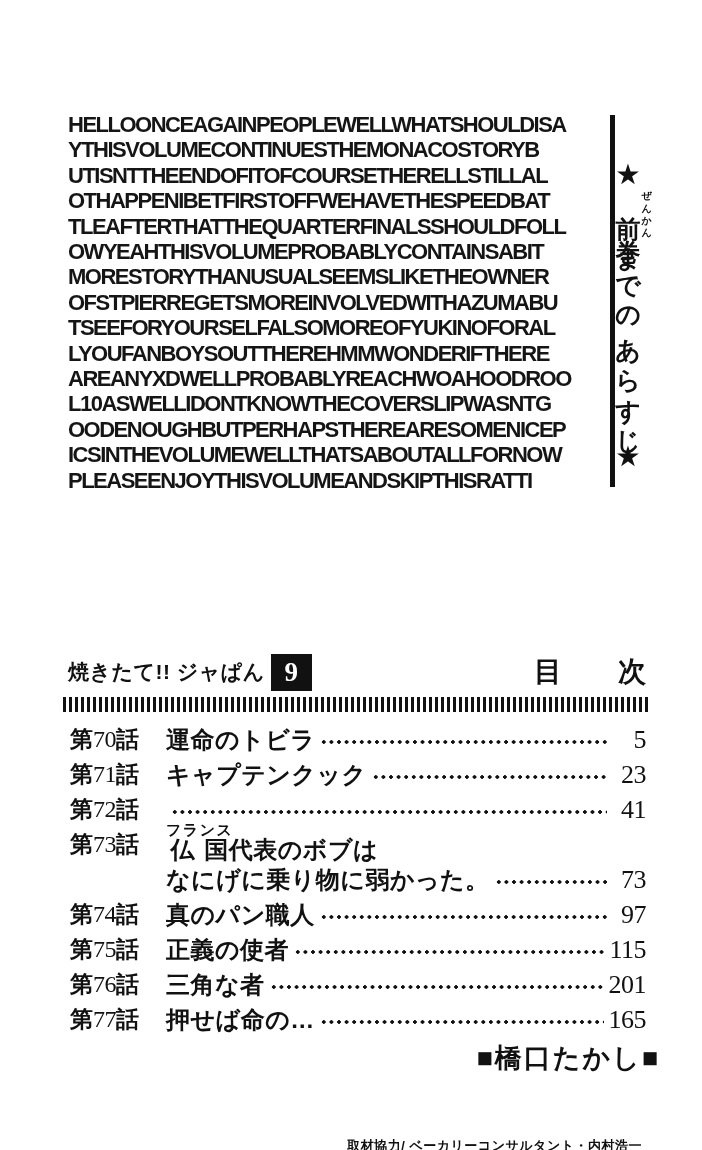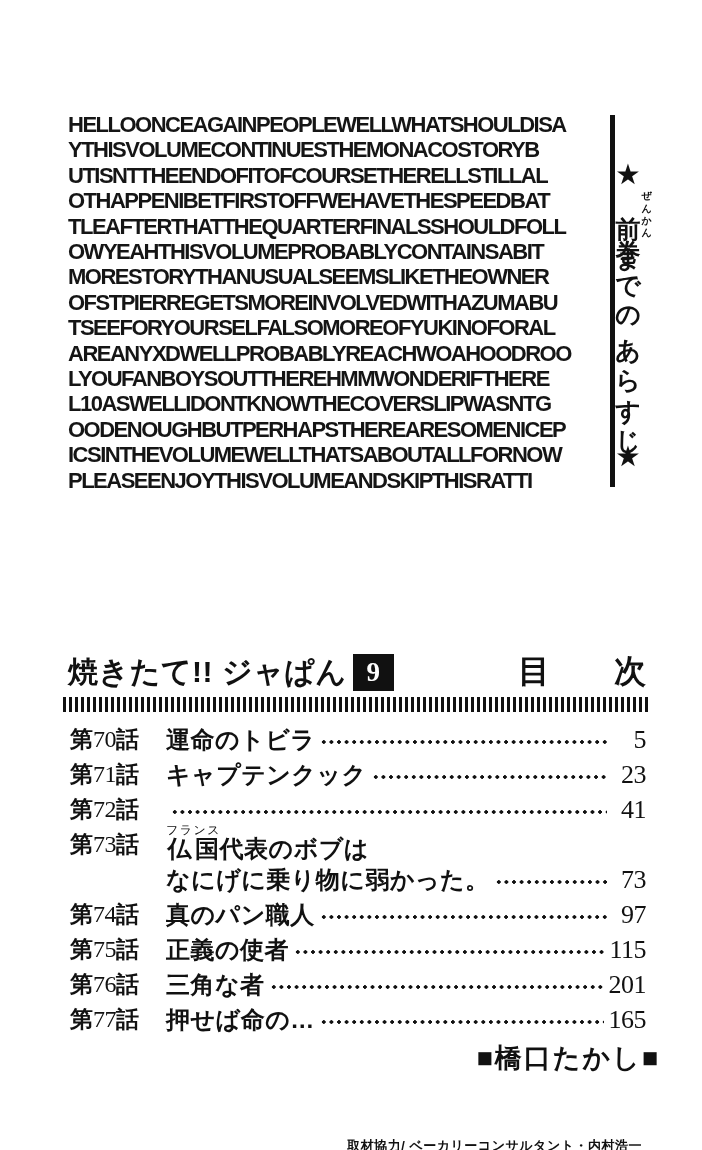--- a/index.html
+++ b/index.html
@@ -25,41 +25,41 @@
     font-size:25px; font-weight:bold; letter-spacing:2px; line-height:1.1;
   }
   .aside ruby rt { font-size:10px; font-weight:bold; letter-spacing:1px; }
   .star { letter-spacing:0; }
 
   
   .toc-head {
     position:absolute; left:68px; top:651px; width:578px; height:42px;
     display:flex; align-items:center;
   }
-  .series { font-size:30px; font-weight:bold; letter-spacing:0.5px; white-space:nowrap; }
+  .series { font-size:21px; font-weight:bold; letter-spacing:0.5px; white-space:nowrap; }
   .volbox {
     width:41px; height:37px; margin-left:6px; background:#111111; color:#ffffff;
     font-family:"Liberation Serif", serif; font-size:27px; font-weight:bold;
     display:flex; align-items:center; justify-content:center; flex:none;
   }
-  .mokuji { margin-left:auto; font-size:32px; font-weight:bold; white-space:nowrap; }
+  .mokuji { margin-left:auto; font-size:28px; font-weight:bold; white-space:nowrap; }
 
   
   .divider {
     position:absolute; left:63px; top:697px; width:585px; height:15px;
     background:repeating-linear-gradient(90deg, #111 0 2.6px, transparent 2.6px 6px);
   }
 
   
   .rows { position:absolute; left:70px; top:722px; width:576px; }
   .row { display:flex; align-items:center; height:35px; }
   .ch { flex:none; width:96px; font-size:23px; font-weight:bold; white-space:nowrap; }
   .ch .num { font-family:"Liberation Serif", serif; font-weight:normal; font-size:24px; letter-spacing:-0.5px; }
   .ttl { flex:none; font-size:24px; font-weight:bold; letter-spacing:0.5px; white-space:nowrap; }
-  .ttl ruby rt { font-size:12px; font-weight:normal; letter-spacing:1.5px; }
+  .ttl ruby rt { font-size:15px; font-weight:bold; letter-spacing:1.5px; }
   .leader {
     flex:1 1 auto; align-self:center; height:6px; margin:4px 5px 0 5px;
     background-image:radial-gradient(circle, #111 1.55px, transparent 1.85px);
     background-size:7.6px 6px; background-repeat:repeat-x; background-position:left center;
   }
   .pg {
     flex:none; min-width:34px; text-align:right;
     font-family:"Liberation Serif", serif; font-size:26px; letter-spacing:-0.5px;
   }
 
@@ -81,22 +81,22 @@
   <section class="intro">
     <div class="ln">HELLOONCEAGAINPEOPLEWELLWHATSHOULDISA</div>
     <div class="ln">YTHISVOLUMECONTINUESTHEMONACOSTORYB</div>
     <div class="ln">UTISNTTHEENDOFITOFCOURSETHERELLSTILLAL</div>
     <div class="ln">OTHAPPENIBETFIRSTOFFWEHAVETHESPEEDBAT</div>
     <div class="ln">TLEAFTERTHATTHEQUARTERFINALSSHOULDFOLL</div>
     <div class="ln">OWYEAHTHISVOLUMEPROBABLYCONTAINSABIT</div>
     <div class="ln">MORESTORYTHANUSUALSEEMSLIKETHEOWNER</div>
     <div class="ln">OFSTPIERREGETSMOREINVOLVEDWITHAZUMABU</div>
     <div class="ln">TSEEFORYOURSELFALSOMOREOFYUKINOFORAL</div>
+    <div class="ln">LYOUFANBOYSOUTTHEREHMMWONDERIFTHERE</div>
     <div class="ln">AREANYXDWELLPROBABLYREACHWOAHOODROO</div>
-    <div class="ln">LYOUFANBOYSOUTTHEREHMMWONDERIFTHERE</div>
     <div class="ln">L10ASWELLIDONTKNOWTHECOVERSLIPWASNTG</div>
     <div class="ln">OODENOUGHBUTPERHAPSTHEREARESOMENICEP</div>
     <div class="ln">ICSINTHEVOLUMEWELLTHATSABOUTALLFORNOW</div>
     <div class="ln">PLEASEENJOYTHISVOLUMEANDSKIPTHISRATTI</div>
   </section>
 
   <div class="vrule"></div>
   <div class="aside">
     <span class="star">★</span><ruby><span>前巻</span><rt>ぜんかん</rt></ruby><span>までのあらすじ</span><span class="star">★</span>
   </div>

